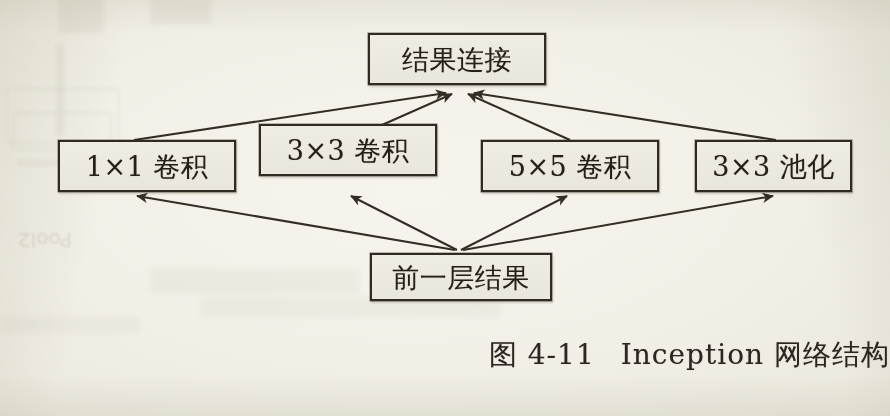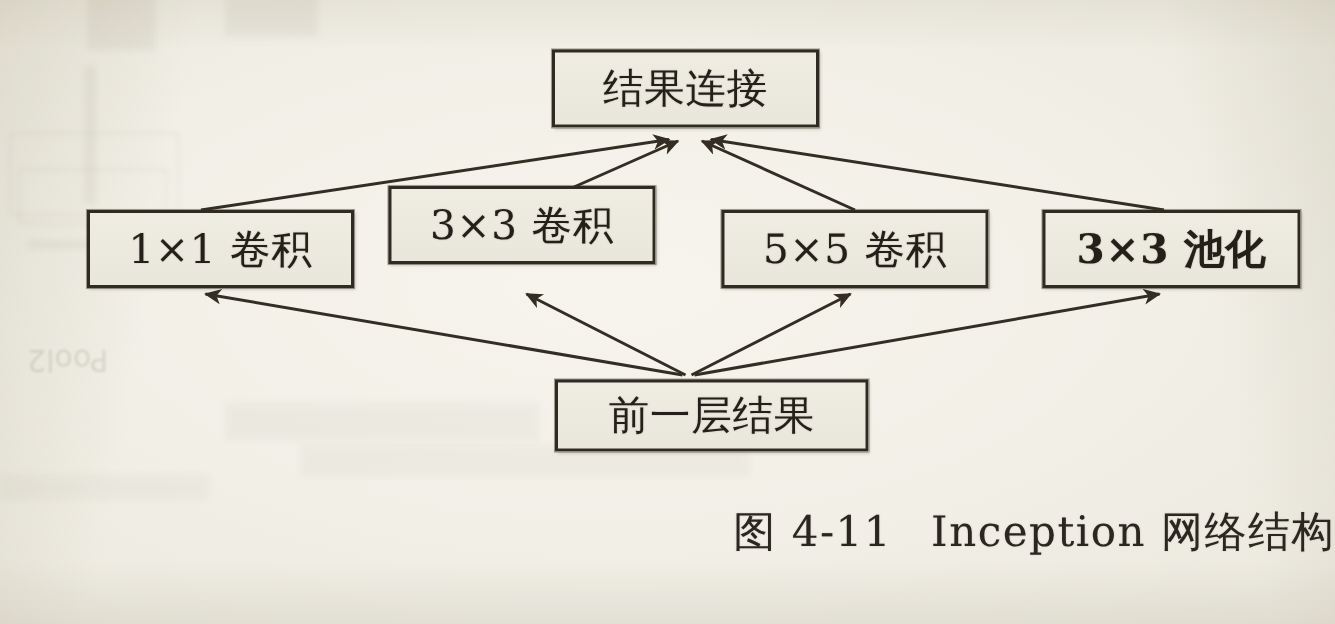--- a/index.html
+++ b/index.html
@@ -80,22 +80,22 @@
   .node-label {
     font-size: 27px;
     line-height: 1;
     white-space: nowrap;
   }
 
   #node-concat   { left: 368px; top: 33px;  width: 178px; height: 52px; }
   #node-conv1x1  { left: 45px;  top: 140px; width: 178px; height: 52px; margin-left: 13px; }
   #node-conv3x3  { left: 259px; top: 124px; width: 178px; height: 52px; }
   #node-conv5x5  { left: 481px; top: 140px; width: 178px; height: 52px; }
-  #node-pool3x3  { left: 695px; top: 140px; width: 172px; height: 52px; font-weight: bold; }
-  #node-prev     { left: 370px; top: 253px; width: 209px; height: 48px; }
+  #node-pool3x3  { left: 695px; top: 140px; width: 157px; height: 52px; }
+  #node-prev     { left: 370px; top: 253px; width: 182px; height: 48px; }
 
   #edges {
     position: absolute;
     left: 0;
     top: 0;
     width: 890px;
     height: 416px;
     z-index: 2;
   }
 

